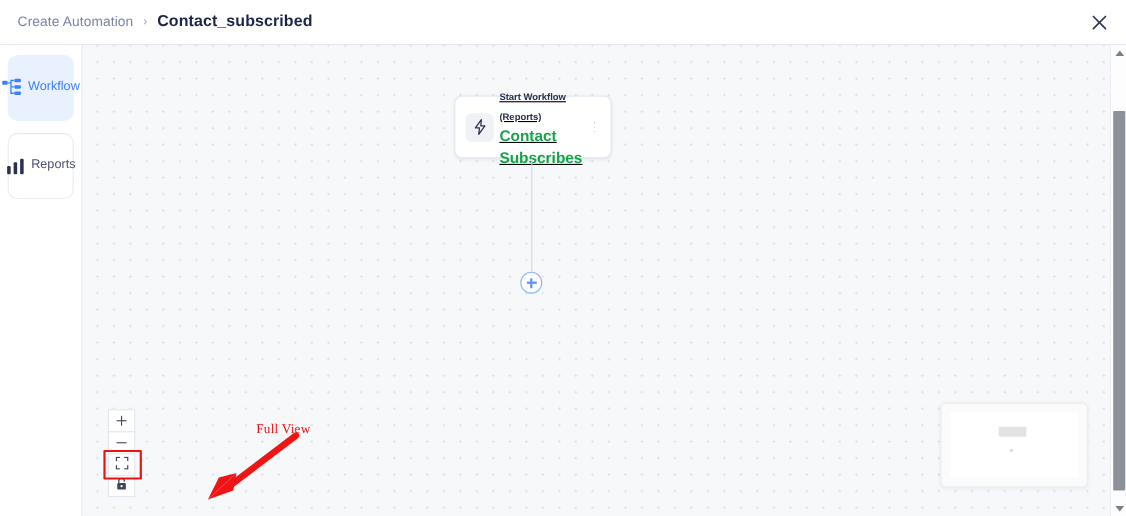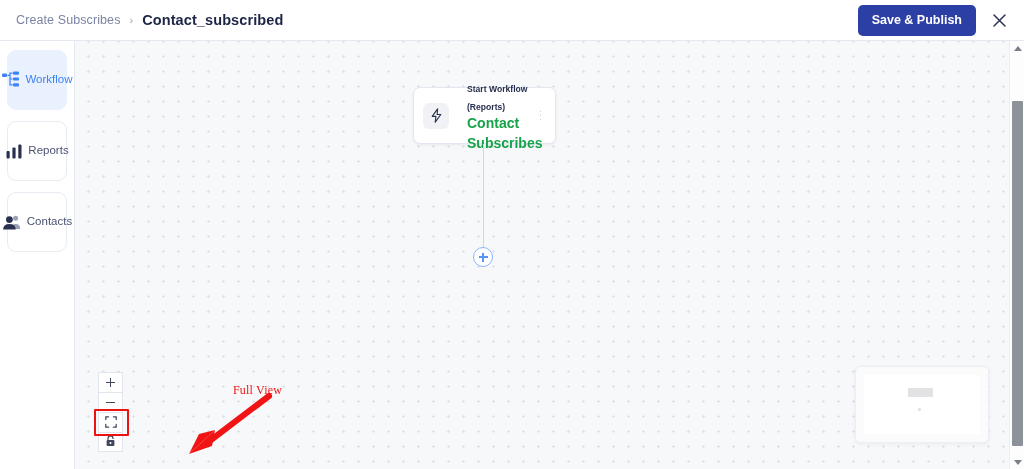--- a/index.html
+++ b/index.html
@@ -66,21 +66,21 @@
   .node {
     position:absolute; left:338px; top:46px; width:143px; height:57px;
     background:#fff; border:1px solid #e4e7f0; border-radius:7px;
     box-shadow:0 1px 3px rgba(24,34,70,.07);
     display:flex; align-items:center; padding:0 8px 0 9px; cursor:pointer;
   }
   .node-ico {
     width:26px; height:26px; border-radius:6px; background:#f1f2f6;
     display:flex; align-items:center; justify-content:center; flex:0 0 26px;
   }
-  .node-text { margin-left:18px; flex:1 1 auto; min-width:0; }
+  .node-text { margin-left:5px; flex:1 1 auto; min-width:0;text-decoration:underline; }
   .node-title { font-size:8.6px; color:#262f4d; line-height:1.42; font-weight:bold; }
   .node-sub { font-size:14px; color:#16a34a; line-height:1.42; font-weight:bold; }
   .node-menu {
     width:13px; height:20px; display:flex; flex-direction:column; align-items:center;
     justify-content:center; gap:2.2px; cursor:pointer; flex:0 0 13px;
   }
   .node-menu i { width:1.7px; height:1.7px; border-radius:50%; background:#b9bdcc; display:block; }
 
   
   .connector {
@@ -150,26 +150,25 @@
     background:#8d9199; border-radius:1px; cursor:pointer;
   }
 </style>
 </head>
 <body>
 
 <div id="app">
 
   <div class="header">
     <div class="breadcrumb">
-      <span class="crumb-link">Create Subscribes</span>
+      <span class="crumb-link">Create Automation</span>
       <span class="crumb-sep">›</span>
       <span class="crumb-current">Contact_subscribed</span>
     </div>
     <div class="header-right">
-      <button class="btn-publish">Save &amp; Publish</button>
       <button class="btn-close">
         <svg width="15" height="15" viewBox="0 0 15 15" aria-hidden="true">
           <path d="M2 2 L13 13 M13 2 L2 13" stroke="#2b3252" stroke-width="1.5" stroke-linecap="round" fill="none"></path>
         </svg>
       </button>
     </div>
   </div>
 
   <div class="sidebar">
 
@@ -190,31 +189,20 @@
       <span class="side-ico">
         <svg width="18" height="17" viewBox="0 0 18 17" aria-hidden="true">
           <rect x="1.5" y="8" width="3.2" height="7.5" rx="1" fill="#2a3150"></rect>
           <rect x="7.4" y="4.4" width="3.2" height="11.1" rx="1" fill="#2a3150"></rect>
           <rect x="13.3" y="1.4" width="3.2" height="14.1" rx="1" fill="#2a3150"></rect>
         </svg>
       </span>
       <span class="side-label">Reports</span>
     </div>
 
-    <div class="side-item">
-      <span class="side-ico">
-        <svg width="20" height="17" viewBox="0 0 20 17" aria-hidden="true">
-          <circle cx="13.6" cy="4.3" r="2.5" fill="#9aa0b5"></circle>
-          <path d="M9 15 q0-5 4.6-5 q4.6 0 4.6 5 z" fill="#9aa0b5"></path>
-          <circle cx="7.4" cy="5.6" r="3.4" fill="#2a3150"></circle>
-          <path d="M1.1 15.6 q0-5.6 6.3-5.6 q6.3 0 6.3 5.6 z" fill="#2a3150"></path>
-        </svg>
-      </span>
-      <span class="side-label">Contacts</span>
-    </div>
   </div>
 
   <div class="canvas">
 
     <div class="node">
       <span class="node-ico">
         <svg width="13" height="15" viewBox="0 0 13 15" aria-hidden="true">
           <path d="M7.6 0.8 L2.2 8.3 H5.9 L5.2 14.2 L10.8 6.5 H7.1 Z" fill="none" stroke="#2a3150" stroke-width="1.15" stroke-linejoin="round"></path>
         </svg>
       </span>

